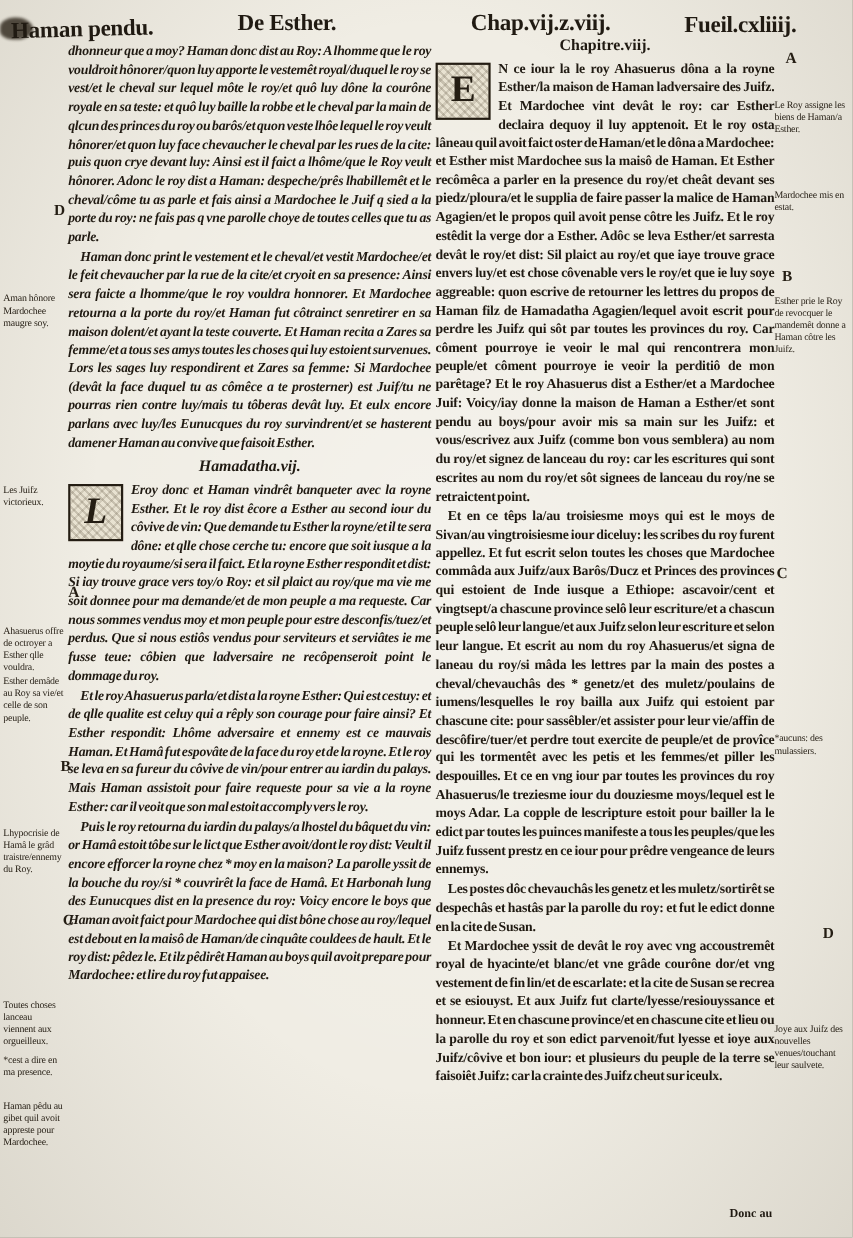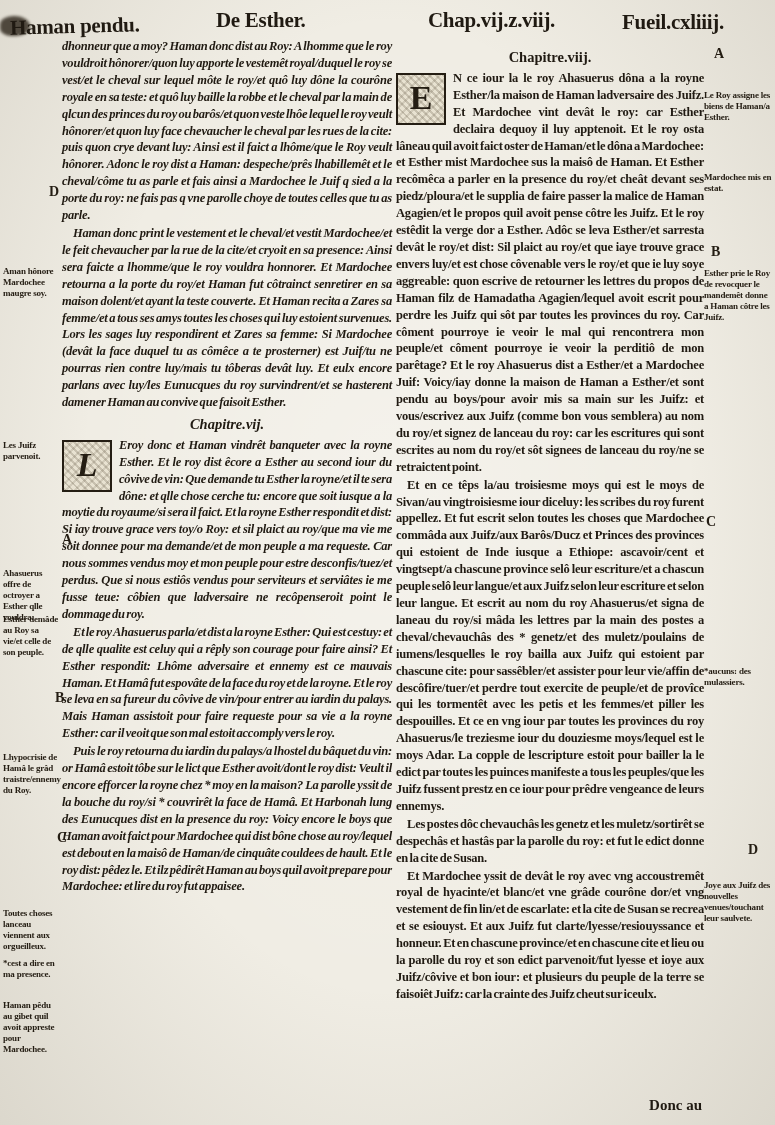--- a/index.html
+++ b/index.html
@@ -40,80 +40,80 @@
     border:2.5px solid #241d13;box-sizing:border-box;
     display:flex;align-items:center;justify-content:center;
     font-size:34px;font-weight:700;color:#241d13;
     background:
       repeating-linear-gradient(45deg, rgba(70,58,38,.20) 0 2px, rgba(0,0,0,0) 2px 5px),
       repeating-linear-gradient(-45deg, rgba(70,58,38,.14) 0 2px, rgba(0,0,0,0) 2px 6px),
       #e8e2d1;
   }
 
   
-  .note{position:absolute;font-size:9px;line-height:11px;font-weight:700;
+  .note{position:absolute;font-size:9px;line-height:11px;font-weight:400;
         letter-spacing:-0.2px;color:#241d13;}
   .note.nl{left:3px;width:55px;}
   .note.nr{left:704px;width:68px;}
   .sec{position:absolute;font-size:14px;font-weight:700;color:#241d13;}
 
   .catchword{position:absolute;left:588px;top:1097px;width:114px;
-             text-align:right;font-size:15px;font-weight:700;}
+             text-align:right;font-size:11px;font-weight:700;}
 </style>
 </head>
 <body>
 
 <div class="page">
 
   <div class="ink-blot"></div>
 
   <div class="hdr">
     <span class="h-running">Haman pendu.</span>
     <span class="h-book">De Esther.</span>
     <span class="h-chap">Chap.vij.z.viij.</span>
     <span class="h-folio">Fueil.cxliiij.</span>
   </div>
 
   <div class="note nl" style="top:266px">Aman hônore Mardochee maugre soy.</div>
-  <div class="note nl" style="top:440px">Les Juifz parvenoit.</div>
+  <div class="note nl" style="top:440px">Les Juifz victorieux.</div>
   <div class="note nl" style="top:568px">Ahasuerus offre de octroyer a Esther qlle vouldra.</div>
   <div class="note nl" style="top:614px">Esther demâde au Roy sa vie/et celle de son peuple.</div>
   <div class="note nl" style="top:752px">Lhypocrisie de Hamâ le grâd traistre/ennemy du Roy.</div>
   <div class="note nl" style="top:908px">Toutes choses lanceau viennent aux orgueilleux.</div>
   <div class="note nl" style="top:958px">*cest a dire en ma presence.</div>
   <div class="note nl" style="top:1000px">Haman pêdu au gibet quil avoit appreste pour Mardochee.</div>
 
   <div class="note nr" style="top:90px">Le Roy assigne les biens de Haman/a Esther.</div>
   <div class="note nr" style="top:172px">Mardochee mis en estat.</div>
   <div class="note nr" style="top:268px">Esther prie le Roy de revocquer le mandemêt donne a Haman côtre les Juifz.</div>
   <div class="note nr" style="top:666px">*aucuns: des mulassiers.</div>
-  <div class="note nr" style="top:880px">Joye aux Juifz des nouvelles venues/touchant leur saulvete.</div>
+  <div class="note nr" style="top:930px">Joye aux Juifz des nouvelles venues/touchant leur saulvete.</div>
 
   <div class="sec" style="left:49px;top:184px">D</div>
   <div class="sec" style="left:62px;top:532px">A</div>
   <div class="sec" style="left:55px;top:690px">B</div>
   <div class="sec" style="left:57px;top:830px">C</div>
   <div class="sec" style="left:714px;top:46px">A</div>
   <div class="sec" style="left:711px;top:244px">B</div>
   <div class="sec" style="left:706px;top:514px">C</div>
   <div class="sec" style="left:748px;top:842px">D</div>
 
   <div class="col col-left">
     <p>dhonneur que a moy? Haman donc dist au Roy: A lhomme que le roy vouldroit hônorer/quon luy apporte le vestemêt royal/duquel le roy se vest/et le cheval sur lequel môte le roy/et quô luy dône la courône royale en sa teste: et quô luy baille la robbe et le cheval par la main de qlcun des princes du roy ou barôs/et quon veste lhôe lequel le roy veult hônorer/et quon luy face chevaucher le cheval par les rues de la cite: puis quon crye devant luy: Ainsi est il faict a lhôme/que le Roy veult hônorer.  Adonc le roy dist a Haman: despeche/prês lhabillemêt et le cheval/côme tu as parle et fais ainsi a Mardochee le Juif q sied a la porte du roy: ne fais pas q vne parolle choye de toutes celles que tu as parle.</p>
     <p class="ind">Haman donc print le vestement et le cheval/et vestit Mardochee/et le feit chevaucher par la rue de la cite/et cryoit en sa presence: Ainsi sera faicte a lhomme/que le roy vouldra honnorer.  Et Mardochee retourna a la porte du roy/et Haman fut côtrainct senretirer en sa maison dolent/et ayant la teste couverte. Et Haman recita a Zares sa femme/et a tous ses amys toutes les choses qui luy estoient survenues. Lors les sages luy respondirent et Zares sa femme: Si Mardochee (devât la face duquel tu as cômêce a te prosterner) est Juif/tu ne pourras rien contre luy/mais tu tôberas devât luy. Et eulx encore parlans avec luy/les Eunucques du roy survindrent/et se hasterent damener Haman au convive que faisoit Esther.</p>
-    <h2 class="chap-heading">Chapitre.vij.</h2>
+    <h2 class="chap-heading">Hamadatha.vij.</h2>
     <p>
       <span class="initial">L</span><span>Eroy donc et Haman vindrêt banqueter avec la royne Esther. Et le roy dist êcore a Esther au second iour du côvive de vin: Que demande tu Esther la royne/et il te sera dône: et qlle chose cerche tu: encore que soit iusque a la moytie du royaume/si sera il faict.  Et la royne Esther respondit et dist: Si iay trouve grace vers toy/o Roy: et sil plaict au roy/que ma vie me soit donnee pour ma demande/et de mon peuple a ma requeste. Car nous sommes vendus moy et mon peuple pour estre desconfis/tuez/et perdus. Que si nous estiôs vendus pour serviteurs et serviâtes ie me fusse teue: côbien que ladversaire ne recôpenseroit point le dommage du roy.</span>
     </p>
     <p class="ind">Et le roy Ahasuerus parla/et dist a la royne Esther: Qui est cestuy: et de qlle qualite est celuy qui a rêply son courage pour faire ainsi? Et Esther respondit: Lhôme adversaire et ennemy est ce mauvais Haman. Et Hamâ fut espovâte de la face du roy et de la royne. Et le roy se leva en sa fureur du côvive de vin/pour entrer au iardin du palays. Mais Haman assistoit pour faire requeste pour sa vie a la royne Esther: car il veoit que son mal estoit accomply vers le roy.</p>
     <p class="ind">Puis le roy retourna du iardin du palays/a lhostel du bâquet du vin: or Hamâ estoit tôbe sur le lict que Esther avoit/dont le roy dist: Veult il encore efforcer la royne chez * moy en la maison? La parolle yssit de la bouche du roy/si * couvrirêt la face de Hamâ.  Et Harbonah lung des Eunucques dist en la presence du roy: Voicy encore le boys que Haman avoit faict pour Mardochee qui dist bône chose au roy/lequel est debout en la maisô de Haman/de cinquâte couldees de hault. Et le roy dist: pêdez le. Et ilz pêdirêt Haman au boys quil avoit prepare pour Mardochee: et lire du roy fut appaisee.</p>
   </div>
 
   <div class="col col-right">
-    <h2 class="chap-heading" style="margin-top:16px">Chapitre.viij.</h2>
+    <h2 class="chap-heading" style="margin-top:0">Chapitre.viij.</h2>
     <p>
       <span class="initial">E</span><span>N ce iour la le roy Ahasuerus dôna a la royne Esther/la maison de Haman ladversaire des Juifz. Et Mardochee vint devât le roy: car Esther declaira dequoy il luy apptenoit. Et le roy osta lâneau quil avoit faict oster de Haman/et le dôna a Mardochee: et Esther mist Mardochee sus la maisô de Haman.  Et Esther recômêca a parler en la presence du roy/et cheât devant ses piedz/ploura/et le supplia de faire passer la malice de Haman Agagien/et le propos quil avoit pense côtre les Juifz. Et le roy estêdit la verge dor a Esther. Adôc se leva Esther/et sarresta devât le roy/et dist: Sil plaict au roy/et que iaye trouve grace envers luy/et est chose côvenable vers le roy/et que ie luy soye aggreable: quon escrive de retourner les lettres du propos de Haman filz de Hamadatha Agagien/lequel avoit escrit pour perdre les Juifz qui sôt par toutes les provinces du roy. Car côment pourroye ie veoir le mal qui rencontrera mon peuple/et côment pourroye ie veoir la perditiô de mon parêtage?  Et le roy Ahasuerus dist a Esther/et a Mardochee Juif: Voicy/iay donne la maison de Haman a Esther/et sont pendu au boys/pour avoir mis sa main sur les Juifz: et vous/escrivez aux Juifz (comme bon vous semblera) au nom du roy/et signez de lanceau du roy: car les escritures qui sont escrites au nom du roy/et sôt signees de lanceau du roy/ne se retraictent point.</span>
     </p>
     <p class="ind">Et en ce têps la/au troisiesme moys qui est le moys de Sivan/au vingtroisiesme iour diceluy: les scribes du roy furent appellez. Et fut escrit selon toutes les choses que Mardochee commâda aux Juifz/aux Barôs/Ducz et Princes des provinces qui estoient de Inde iusque a Ethiope: ascavoir/cent et vingtsept/a chascune province selô leur escriture/et a chascun peuple selô leur langue/et aux Juifz selon leur escriture et selon leur langue. Et escrit au nom du roy Ahasuerus/et signa de laneau du roy/si mâda les lettres par la main des postes a cheval/chevauchâs des * genetz/et des muletz/poulains de iumens/lesquelles le roy bailla aux Juifz qui estoient par chascune cite: pour sassêbler/et assister pour leur vie/affin de descôfire/tuer/et perdre tout exercite de peuple/et de provîce qui les tormentêt avec les petis et les femmes/et piller les despouilles. Et ce en vng iour par toutes les provinces du roy Ahasuerus/le treziesme iour du douziesme moys/lequel est le moys Adar.  La copple de lescripture estoit pour bailler la le edict par toutes les puinces manifeste a tous les peuples/que les Juifz fussent prestz en ce iour pour prêdre vengeance de leurs ennemys.</p>
     <p class="ind">Les postes dôc chevauchâs les genetz et les muletz/sortirêt se despechâs et hastâs par la parolle du roy: et fut le edict donne en la cite de Susan.</p>
     <p class="ind">Et Mardochee yssit de devât le roy avec vng accoustremêt royal de hyacinte/et blanc/et vne grâde courône dor/et vng vestement de fin lin/et de escarlate: et la cite de Susan se recrea et se esiouyst.  Et aux Juifz fut clarte/lyesse/resiouyssance et honneur. Et en chascune province/et en chascune cite et lieu ou la parolle du roy et son edict parvenoit/fut lyesse et ioye aux Juifz/côvive et bon iour: et plusieurs du peuple de la terre se faisoiêt Juifz: car la crainte des Juifz cheut sur iceulx.</p>
   </div>
 
   <div class="catchword">Donc au</div>
 

